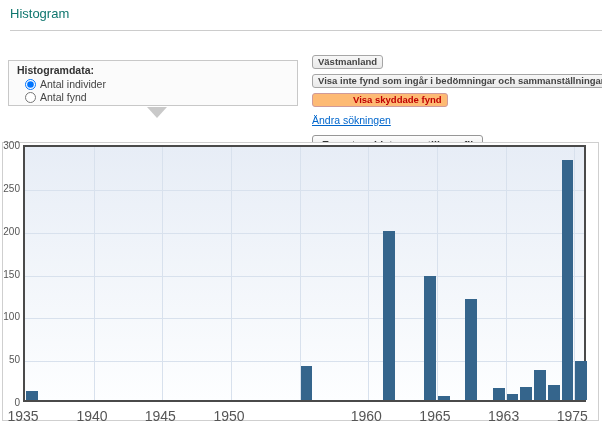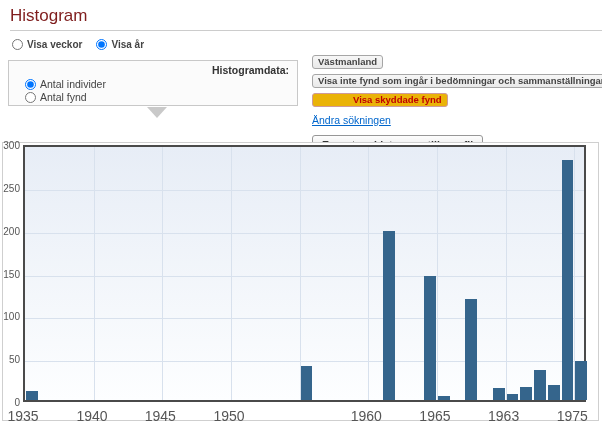--- a/index.html
+++ b/index.html
@@ -1,48 +1,48 @@
 <!DOCTYPE html>
 <html><head>
 <meta charset="utf-8">
 <style>
   * { margin:0; padding:0; box-sizing:border-box; }
   html,body { width:602px; height:425px; background:#ffffff;
     font-family:"Liberation Sans", sans-serif; color:#333; overflow:hidden; }
   .page { position:relative; width:602px; height:425px; }
 
-  .page-title { position:absolute; left:10px; top:6px; font-size:17px;
-    font-weight:normal; color:#7f1d1d; }
+  .page-title { position:absolute; left:10px; top:6px; font-size:13px;
+    font-weight:normal; color:#0f766e; }
   .title-rule { position:absolute; left:10px; right:0; top:30px; height:1px;
     background:#cccccc; }
 
   .view-toggle { position:absolute; left:12px; top:39px; display:flex;
     gap:14px; align-items:center; }
   .radio-item { display:flex; align-items:center; gap:4px; cursor:pointer;
     font-size:10px; font-weight:bold; color:#444; }
   .radio-item input { width:11px; height:11px; margin:0; }
 
   .hist-box { position:absolute; left:8px; top:60px; width:290px; height:46px;
     border:1px solid #c8c8c8; background:#fbfbfb; padding:3px 8px; }
   .hist-box .box-title { font-size:10.5px; font-weight:bold; color:#333;
-    margin-bottom:2px;text-align:right; }
+    margin-bottom:2px; }
   .hist-box .radio-item { font-weight:normal; font-size:10.5px; margin:1px 0 0 8px; }
   .callout-arrow { position:absolute; left:147px; top:107px; width:0; height:0;
     border-left:10px solid transparent; border-right:10px solid transparent;
     border-top:11px solid #c9c9c9; }
 
   .search-params { position:absolute; left:312px; top:53px; width:288px; }
   .tag-row { margin-bottom:2px; line-height:13px; }
   .row-label { font-size:10.5px; font-weight:bold; color:#333; margin-right:3px; }
   .tag { display:inline-block; font-size:9.5px; font-weight:bold; color:#444;
     background:linear-gradient(#f7f7f7,#e9e9e9); border:1px solid #a6a6a6;
     border-radius:3px; padding:0 5px; margin:0 2px 1px 0; line-height:12px;
     white-space:nowrap; cursor:default; }
   .tag.link { text-decoration:underline; cursor:pointer; }
-  .tag.protected { background:#eab308; border-color:#cf9a9a; color:#c00000;padding-left:40px; }
+  .tag.protected { background:#fdba74; border-color:#cf9a9a; color:#c00000;padding-left:40px; }
   .edit-link { display:inline-block; font-size:10.5px; color:#0066cc;
     text-decoration:underline; margin-top:1px; cursor:pointer; }
   .export-btn { display:block; margin-top:7px; font-family:"Liberation Sans",sans-serif;
     font-size:10.5px; font-weight:bold; color:#333; padding:3px 9px;
     background:linear-gradient(#fdfdfd,#e2e2e2); border:1px solid #979797;
     border-radius:3px; cursor:pointer; }
 
   .chart { position:absolute; left:2px; top:142px; width:597px; height:279px;
     border:1px solid #cfcfcf; background:#ffffff; }
   .plot { position:absolute; left:20px; top:2px; width:563px; height:257px;
@@ -57,30 +57,20 @@
     color:#555; left:0; }
 </style>
 </head>
 <body>
 
 <div class="page">
 
   <h1 class="page-title">Histogram</h1>
   <div class="title-rule"></div>
 
-  <div class="view-toggle">
-      <label class="radio-item">
-        <input type="radio" name="viewmode" style="">
-        <span>Visa veckor</span>
-      </label>
-      <label class="radio-item">
-        <input type="radio" name="viewmode" checked="" style="">
-        <span>Visa år</span>
-      </label>
-    </div>
 
   <div class="hist-box">
     <div class="box-title">Histogramdata:</div>
     <div>
         <label class="radio-item">
           <input type="radio" name="histdata" checked="" style="">
           <span>Antal individer</span>
         </label>
         <label class="radio-item">
           <input type="radio" name="histdata" style="">

